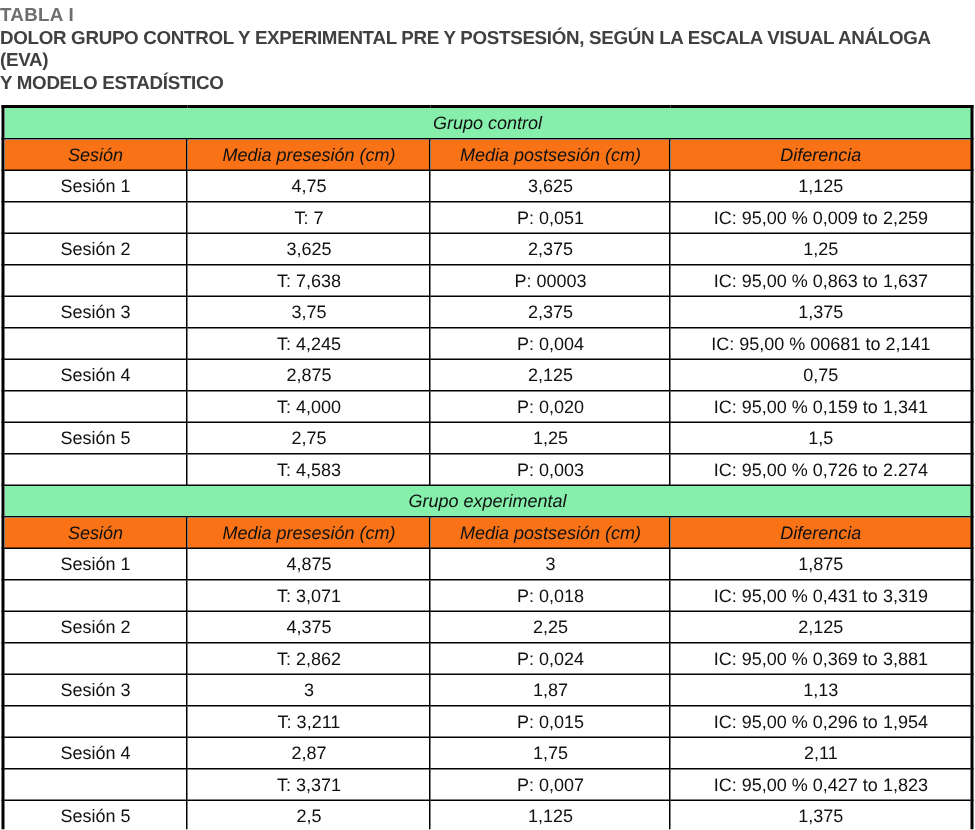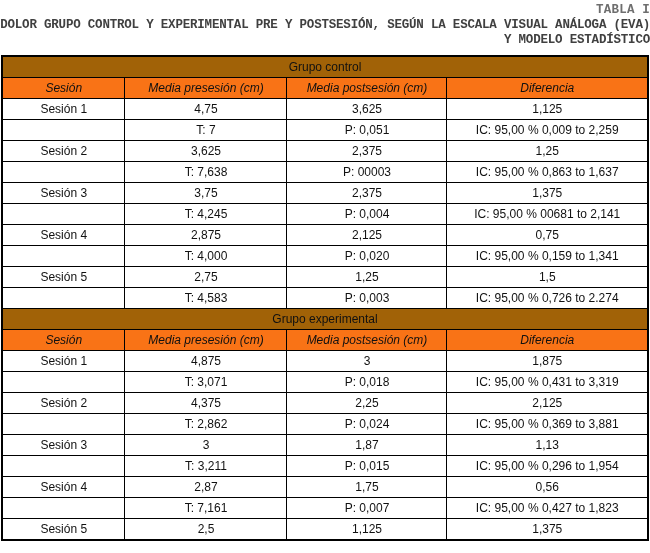--- a/index.html
+++ b/index.html
@@ -9,23 +9,22 @@
     font-family: "Liberation Sans", sans-serif;
     color: #111111;
   }
   .page {
     width: 650px;
     height: 553px;
     overflow: hidden;
     background: #ffffff;
   }
   .title-block {
-    text-align: right;
+    text-align: left;
     padding-top: 3px;
-    font-family: Liberation Mono, monospace;
   }
   .table-label {
     color: #6e6e6e;
     font-weight: 700;
     font-size: 12.5px;
     letter-spacing: 0.2px;
     line-height: 15px;
   }
   .title-line {
     color: #404040;
@@ -45,21 +44,22 @@
     border: 1px solid #000000;
     text-align: center;
     vertical-align: middle;
     font-size: 12px;
     padding: 2px 2px;
     height: 16px;
     overflow: hidden;
     white-space: nowrap;
   }
   td.section-cell {
-    background: #a16207;
+    background: #86efac;
+    font-style: italic;
     height: 13px;
     border-bottom: 2px solid #000000;
     border-top: 2px solid #000000;
   }
   td.colhead-cell {
     background: #f97316;
     font-style: italic;
     height: 13px;
     border-bottom: 2px solid #000000;
   }
@@ -197,25 +197,25 @@
         <tr>
           <td></td>
           <td>T: 3,211</td>
           <td>P: 0,015</td>
           <td>IC: 95,00 % 0,296 to 1,954</td>
         </tr>
         <tr>
           <td>Sesión 4</td>
           <td>2,87</td>
           <td>1,75</td>
-          <td>0,56</td>
-        </tr>
-        <tr>
-          <td></td>
-          <td>T: 7,161</td>
+          <td>2,11</td>
+        </tr>
+        <tr>
+          <td></td>
+          <td>T: 3,371</td>
           <td>P: 0,007</td>
           <td>IC: 95,00 % 0,427 to 1,823</td>
         </tr>
         <tr>
           <td>Sesión 5</td>
           <td>2,5</td>
           <td>1,125</td>
           <td>1,375</td>
         </tr>
       </tbody>

